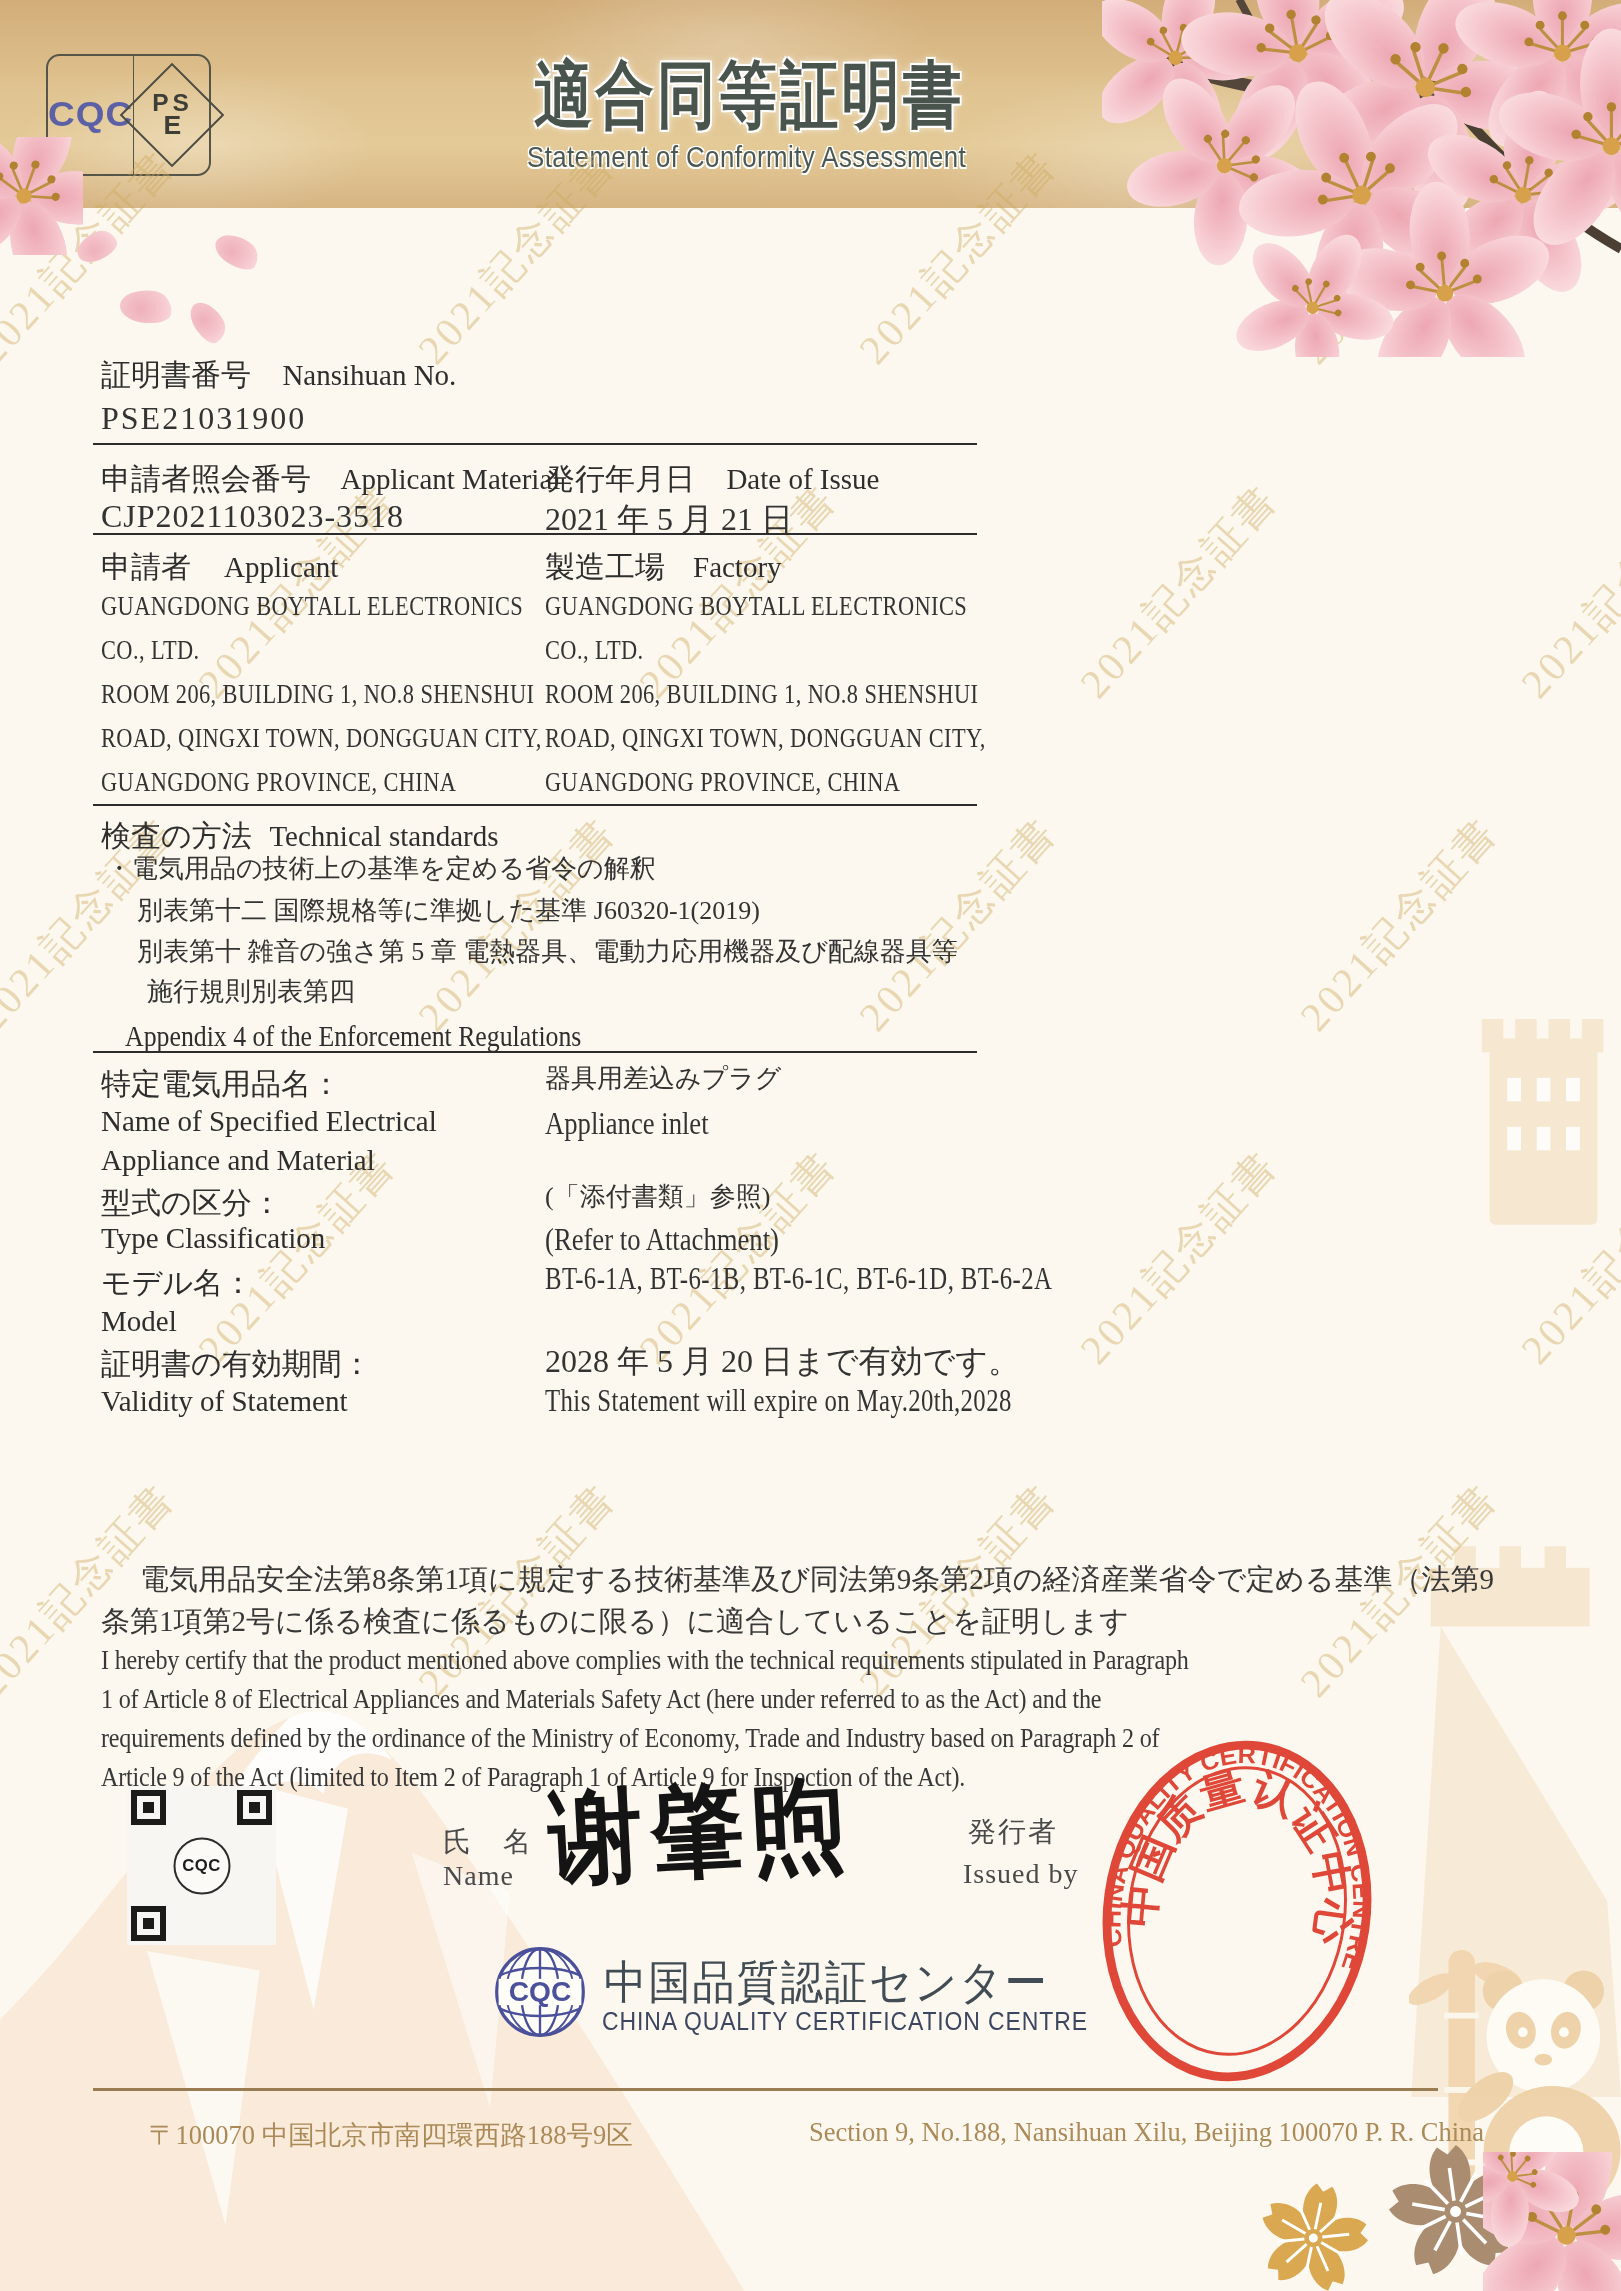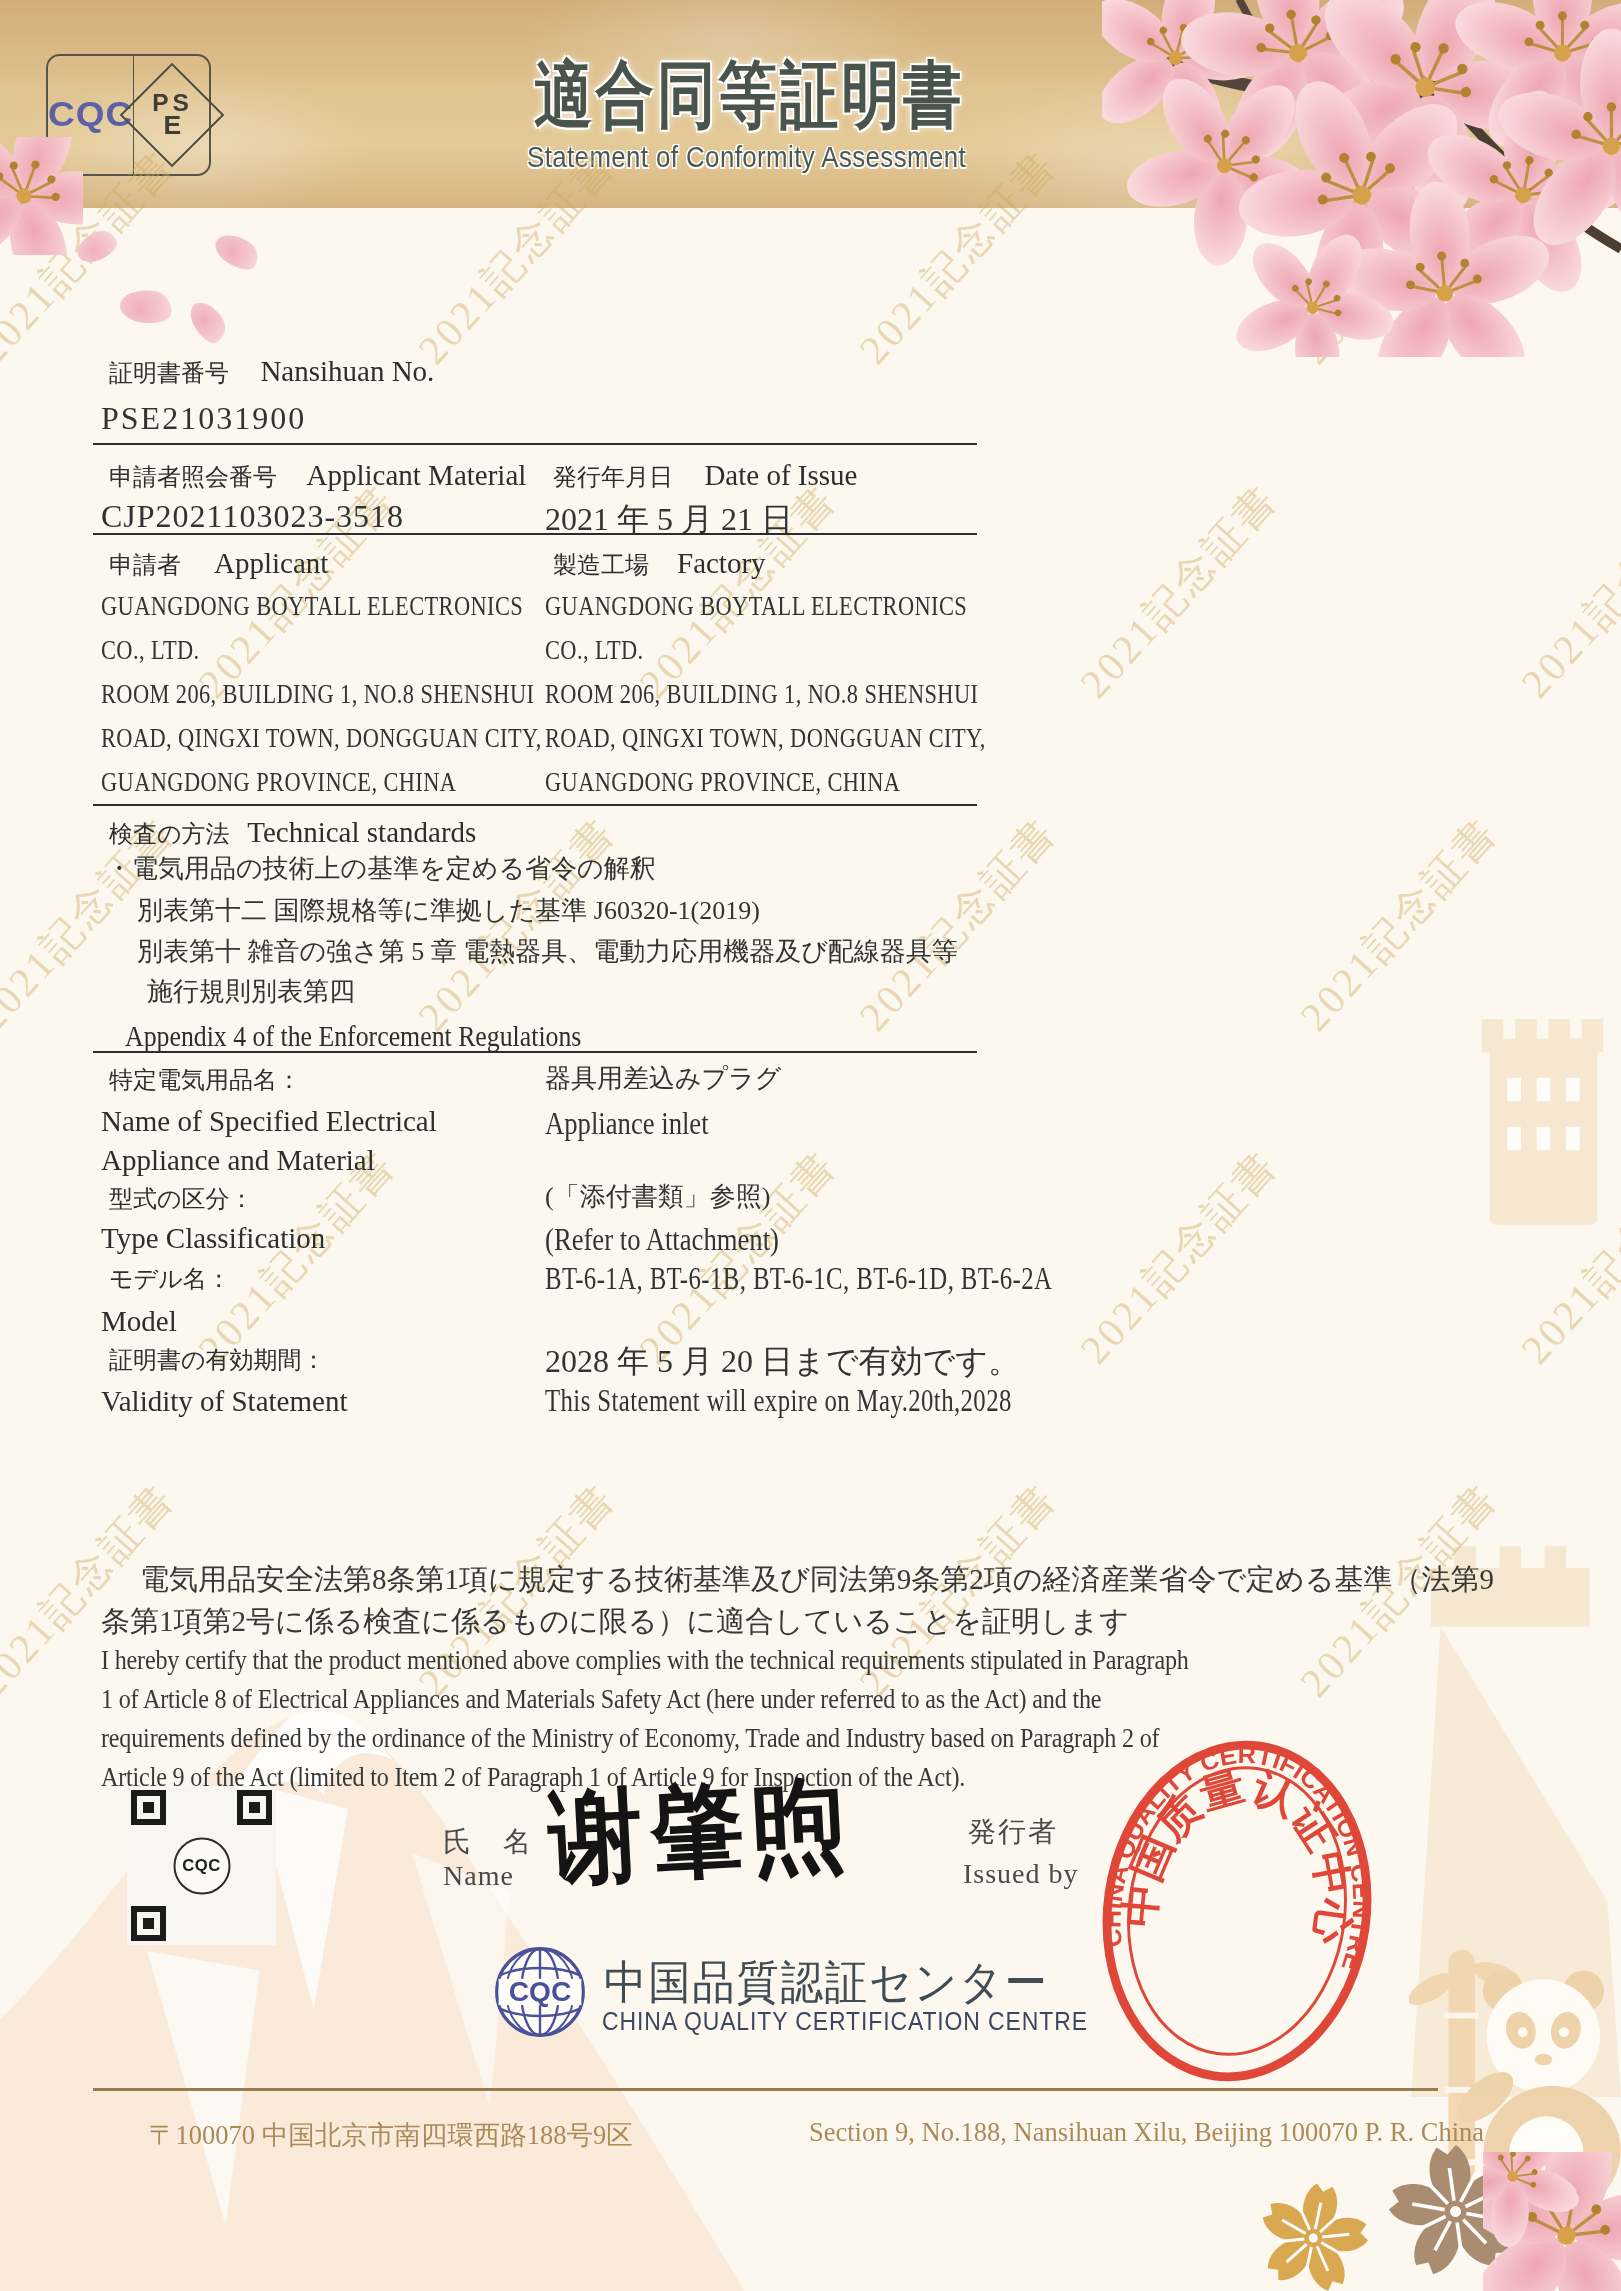--- a/index.html
+++ b/index.html
@@ -77,21 +77,21 @@
   
   .deco{position:absolute;pointer-events:none;}
   .petal{
     position:absolute;z-index:2;
     background:radial-gradient(circle at 40% 60%,#efb0ba 0%,#f5c6cc 55%,#fadde0 100%);
     border-radius:62% 38% 55% 45% / 55% 62% 38% 45%;
   }
 
   
   .content{position:absolute;inset:0;z-index:3;}
-  .jp-label{font-size:24px;color:var(--ink);margin-left:8px;}
+  .jp-label{font-size:30px;color:var(--ink);}
   .en-label{font-size:29px;color:var(--ink);}
   .value{font-size:32px;color:#333;}
   .latin{transform:scaleX(.8);transform-origin:0 0;font-size:28px;letter-spacing:0.5px;}
   .latin-wide{transform:scaleX(.86);transform-origin:0 0;}
   .rule{position:absolute;left:93px;width:884px;height:2px;background:#2c2c2c;}
   .tech-jp{font-size:26px;color:#333;}
   .decl{font-size:29px;color:#383838;}
   .decl-en{font-size:27.4px;color:#383838;transform:scaleX(.88);transform-origin:0 0;letter-spacing:-0.2px;}
 
   

